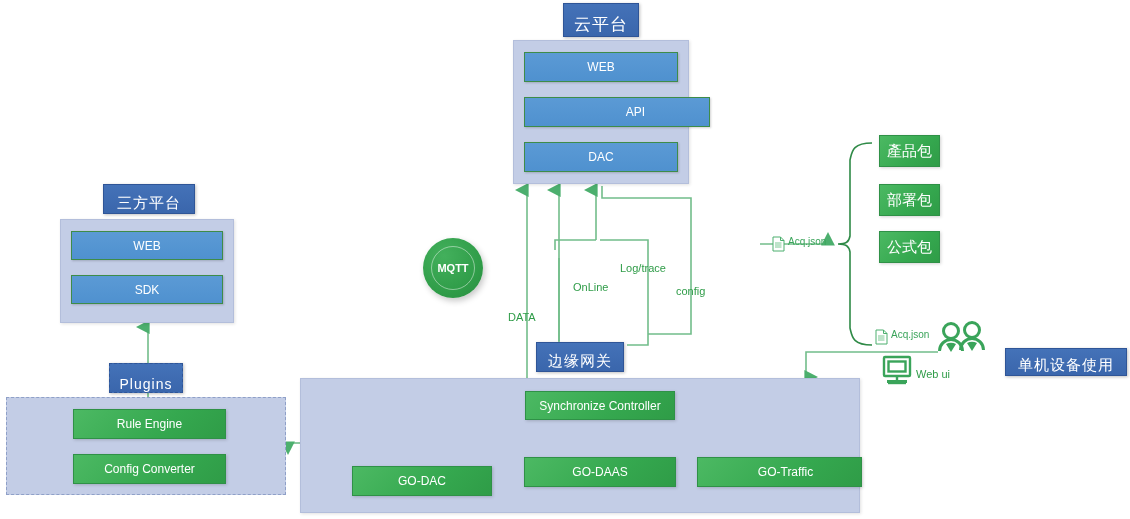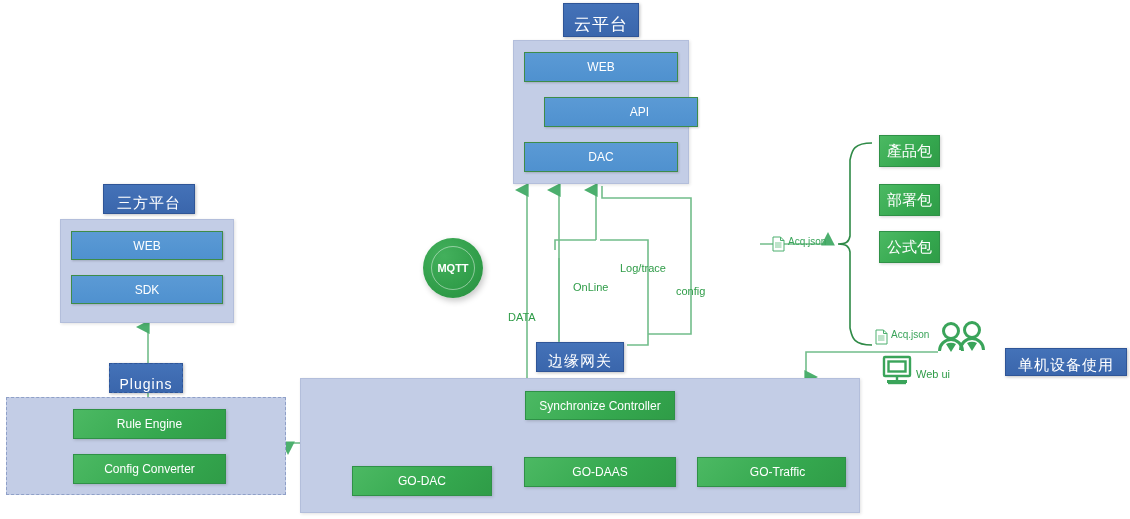--- a/index.html
+++ b/index.html
@@ -164,21 +164,21 @@
 
   <div class="abs chip-blue" style="left:563px; top:3px; width:76px; height:34px; font-size:17px;">
     <span>云平台</span>
   </div>
 
   <div class="abs panel" style="left:513px; top:40px; width:176px; height:144px;"></div>
 
   <div class="abs box-blue" style="left:524px; top:52px; width:154px; height:30px;">
     <span>WEB</span>
   </div>
-  <div class="abs box-blue" style="left:544px; top:97px; width:154px; height:30px;padding-left:37px;">
+  <div class="abs box-blue" style="left:524px; top:97px; width:186px; height:30px;padding-left:37px;">
     <span>API</span>
   </div>
   <div class="abs box-blue" style="left:524px; top:142px; width:154px; height:30px;">
     <span>DAC</span>
   </div>
 
   <div class="abs chip-blue" style="left:103px; top:184px; width:92px; height:30px; font-size:15px;">
     <span>三方平台</span>
   </div>
 
@@ -232,21 +232,21 @@
   <div class="abs box-green" style="left:525px; top:391px; width:150px; height:29px;">
     <span>Synchronize Controller</span>
   </div>
 
   <div class="abs box-green" style="left:352px; top:457px; width:140px; height:30px;margin-top:9px;">
     <span>GO-DAC</span>
   </div>
   <div class="abs box-green" style="left:524px; top:457px; width:152px; height:30px;">
     <span>GO-DAAS</span>
   </div>
-  <div class="abs box-green" style="left:697px; top:457px; width:149px; height:30px;padding-left:12px;">
+  <div class="abs box-green" style="left:697px; top:457px; width:165px; height:30px;padding-left:12px;">
     <span>GO-Traffic</span>
   </div>
 
   <div class="abs box-green cn" style="left:879px; top:135px; width:61px; height:32px;">
     <span>產品包</span>
   </div>
   <div class="abs box-green cn" style="left:879px; top:184px; width:61px; height:32px;">
     <span>部署包</span>
   </div>
   <div class="abs box-green cn" style="left:879px; top:231px; width:61px; height:32px;">

